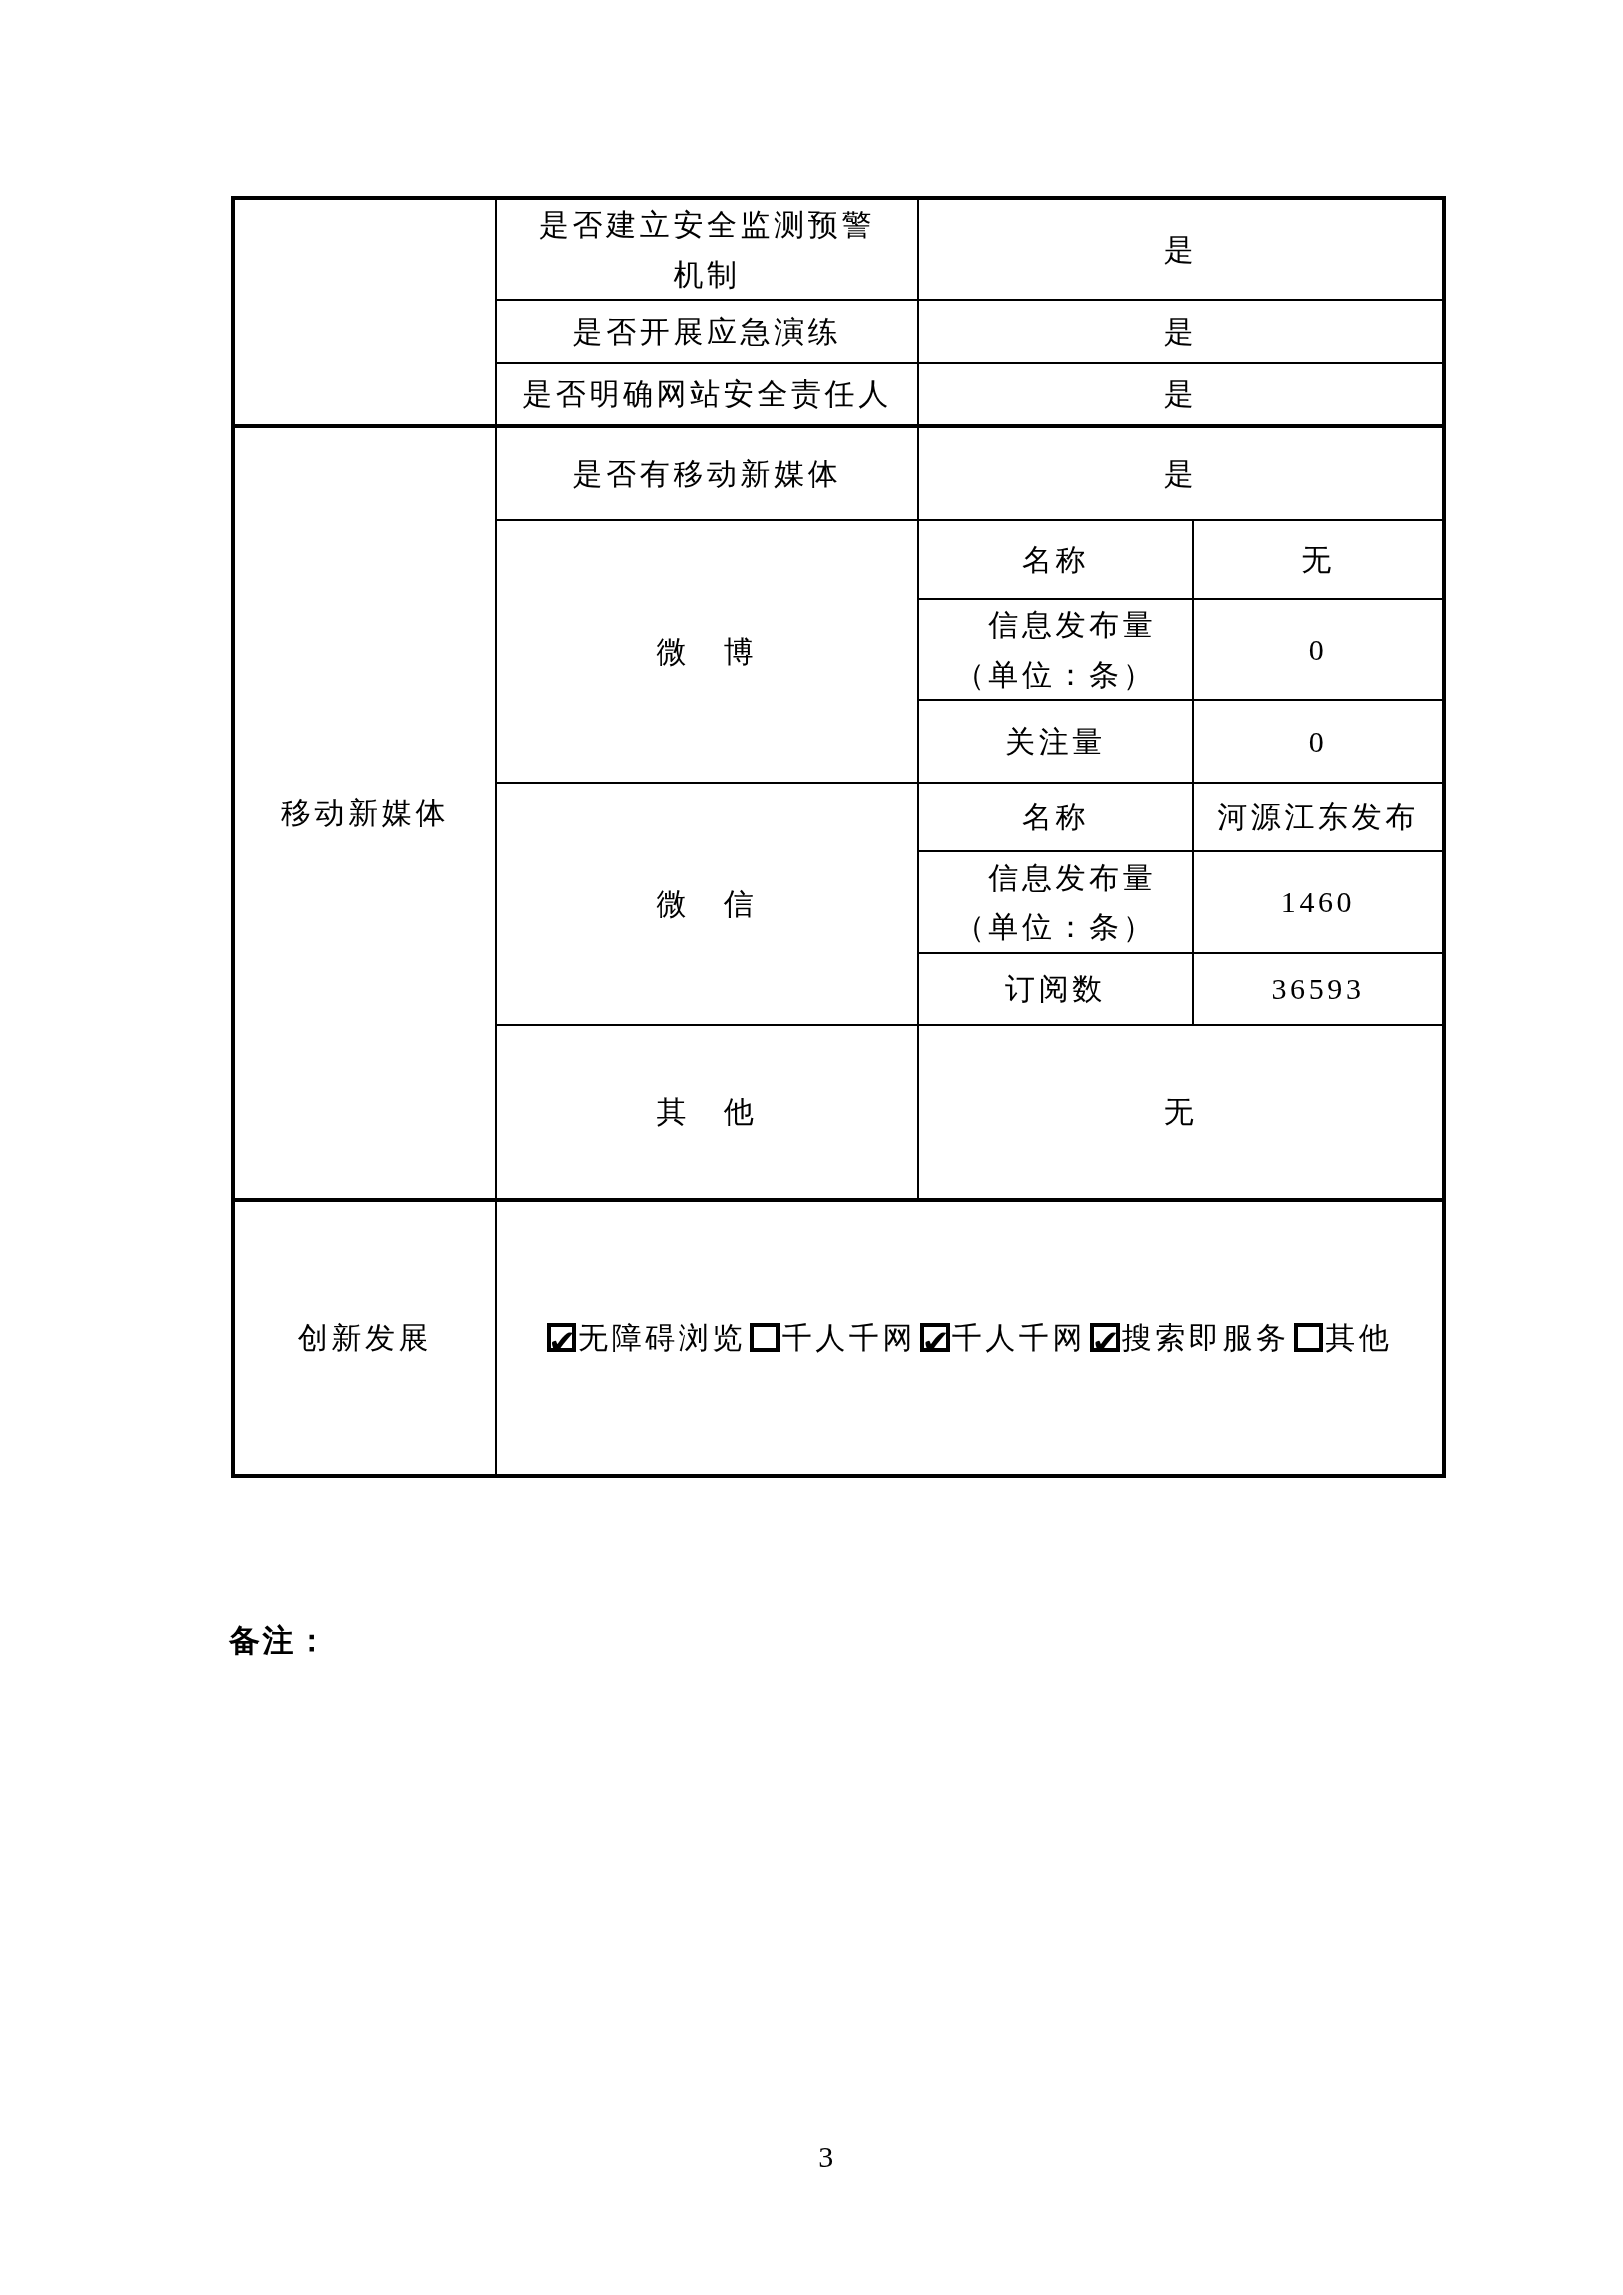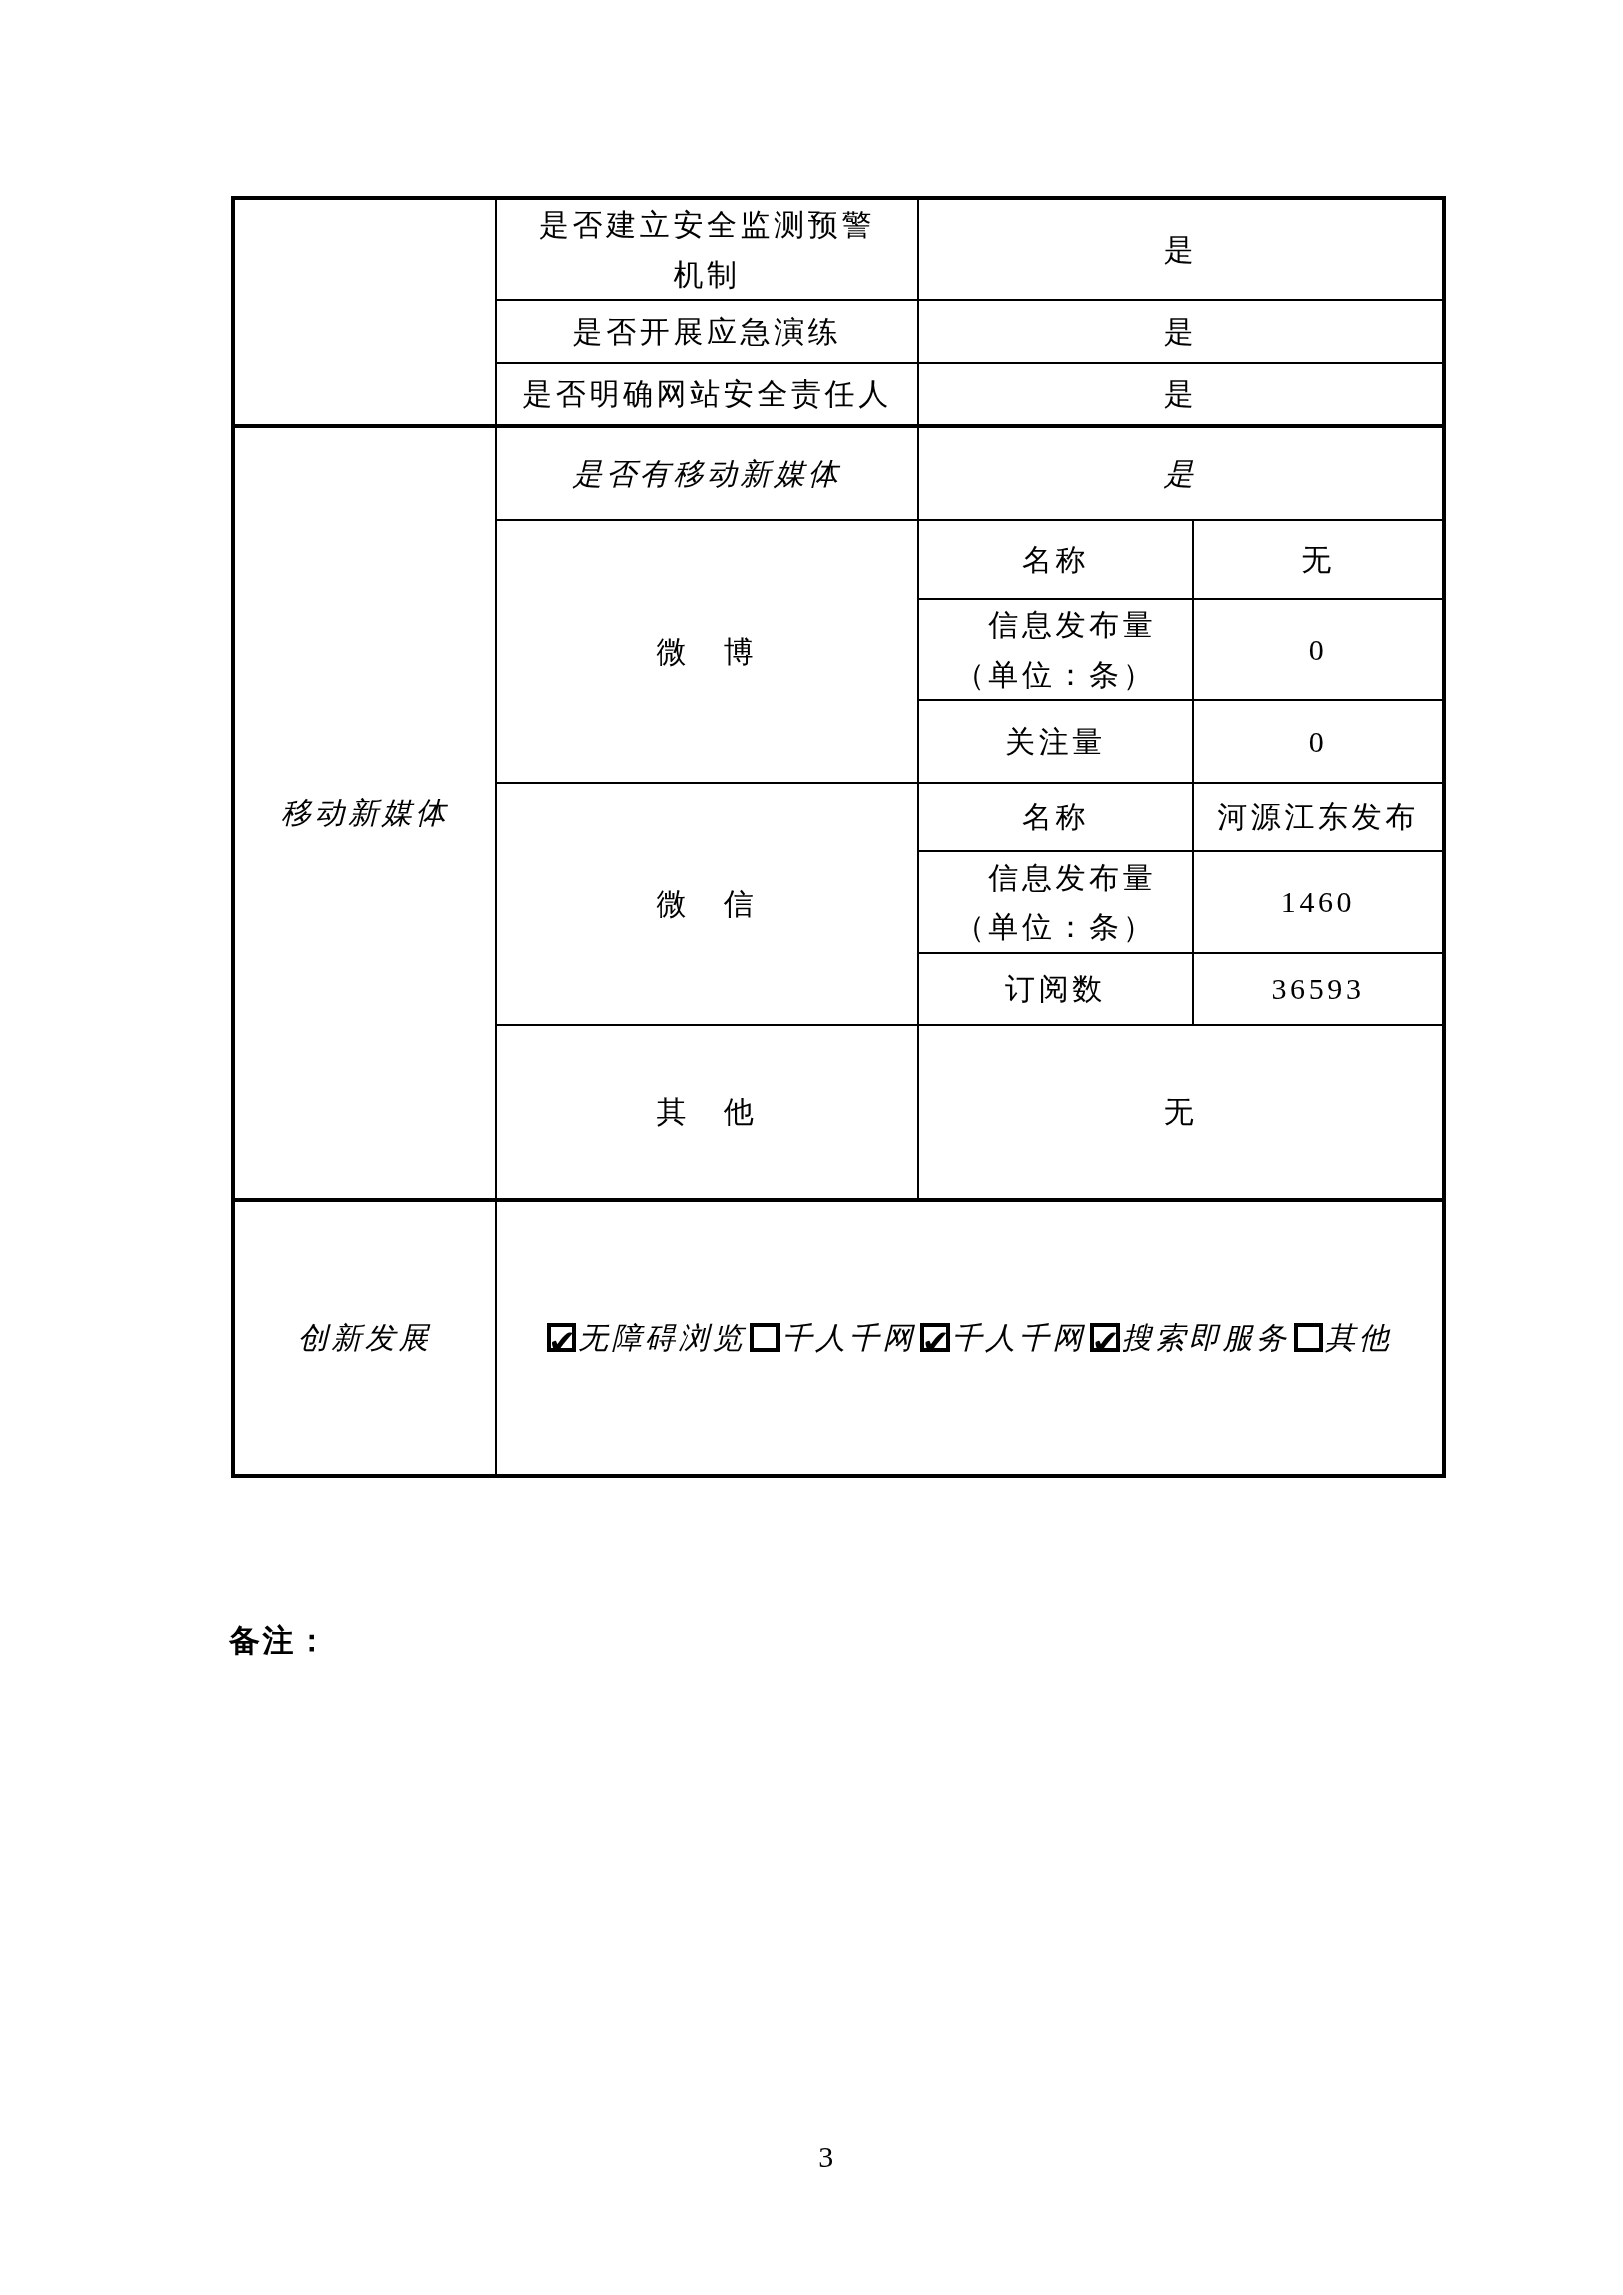--- a/index.html
+++ b/index.html
@@ -21,21 +21,21 @@
   table.report td{
     border:2.6px solid #000;
     text-align:center;
     vertical-align:middle;
     font-size:30px;
     letter-spacing:3.6px;
     line-height:1.65;
     padding:0 7.2px;
     overflow:hidden;
   }
-  tr.thick-top td{border-top:4.6px solid #000;font-style:italic;}
+  tr.thick-top td{border-top:4.6px solid #000;}
   .wrap-narrow{display:inline-block;max-width:343px;word-break:break-all;}
   .two-line{display:inline-block;white-space:pre-line;text-align:right;}
   .num{letter-spacing:1px;}
   td.cb-cell{letter-spacing:0.5px;font-size:29px;padding:0 15.3px;}
   .cb{
     display:inline-block;width:21.5px;height:21.5px;
     border:4.6px solid #000;background:#fff;
     position:relative;vertical-align:-4.1px;
     margin:0 2px 0 4.1px;
   }

